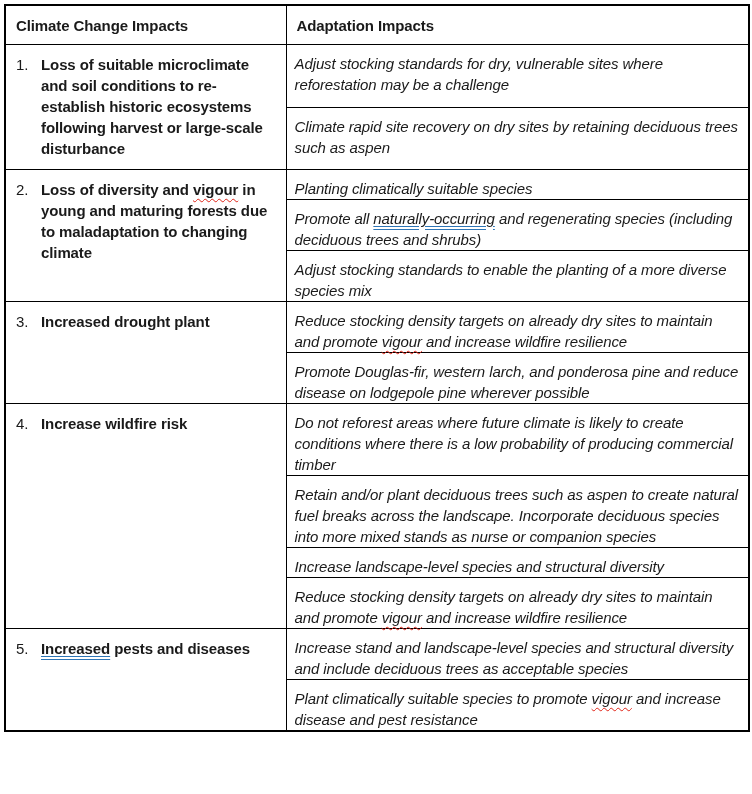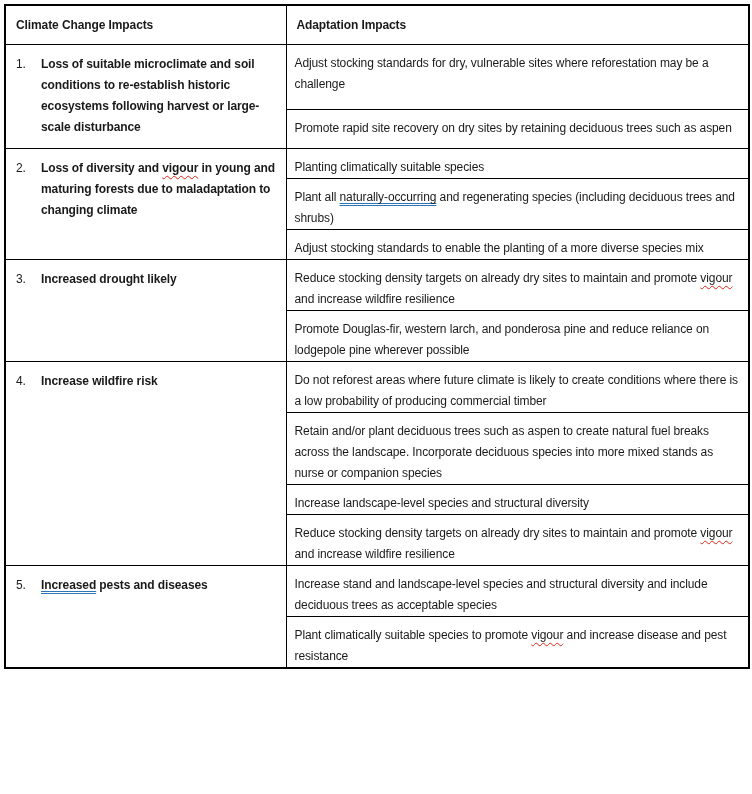--- a/index.html
+++ b/index.html
@@ -20,33 +20,33 @@
     border: 2px solid #000000;
   }
   .impact-table col.col-impact { width: 281px; }
   .impact-table col.col-strategy { width: 463px; }
 
   .impact-table th,
   .impact-table td {
     border: 1px solid #000000;
     vertical-align: top;
     text-align: left;
-    font-size: 12px;
+    font-size: 15px;
     line-height: 21px;
     letter-spacing: -0.1px;
   }
   .impact-table th {
     font-weight: 700;
     padding: 9px 10px 8px 10px;
   }
   td.impact-cell { padding: 9px 8px 10px 10px; }
   .impact-row { display: flex; }
   .impact-num { flex: 0 0 25px; }
   .impact-text { flex: 1 1 auto; font-weight: bold; }
-  td.strategy-cell { padding: 8px 8px 0 8px; }
+  td.strategy-cell { padding: 8px 8px 0 8px; font-style: italic; }
 
   .mark-spell {
     text-decoration-line: underline;
     text-decoration-style: wavy;
     text-decoration-color: var(--spell-color, #e02519);
     text-decoration-thickness: 1px;
     text-underline-offset: 3px;
   }
   .mark-grammar {
     text-decoration-line: underline;
@@ -74,48 +74,48 @@
         <tr>
           <td class="impact-cell" rowspan="2">
             <div class="impact-row">
               <span class="impact-num">1.</span>
               <span class="impact-text"><span>Loss of suitable microclimate and soil conditions to re-establish historic ecosystems following harvest or large-scale disturbance</span></span>
             </div>
           </td>
           <td class="strategy-cell"><span>Adjust stocking standards for dry, vulnerable sites where reforestation may be a challenge</span></td>
         </tr>
         <tr>
-          <td class="strategy-cell"><span>Promote rapid site recovery on dry sites by retaining deciduous trees such as aspen</span></td>
+          <td class="strategy-cell"><span>Climate rapid site recovery on dry sites by retaining deciduous trees such as aspen</span></td>
         </tr>
         <tr>
           <td class="impact-cell" rowspan="3">
             <div class="impact-row">
               <span class="impact-num">2.</span>
               <span class="impact-text"><span>Loss of diversity and </span><span class="mark-spell">vigour</span><span> in young and maturing forests due to maladaptation to changing climate</span></span>
             </div>
           </td>
           <td class="strategy-cell"><span>Planting climatically suitable species</span></td>
         </tr>
         <tr>
-          <td class="strategy-cell"><span>Plant all </span><span class="mark-grammar">naturally-occurring</span><span> and regenerating species (including deciduous trees and shrubs)</span></td>
+          <td class="strategy-cell"><span>Promote all </span><span class="mark-grammar">naturally-occurring</span><span> and regenerating species (including deciduous trees and shrubs)</span></td>
         </tr>
         <tr>
           <td class="strategy-cell"><span>Adjust stocking standards to enable the planting of a more diverse species mix</span></td>
         </tr>
         <tr>
           <td class="impact-cell" rowspan="2">
             <div class="impact-row">
               <span class="impact-num">3.</span>
-              <span class="impact-text"><span>Increased drought likely</span></span>
+              <span class="impact-text"><span>Increased drought plant</span></span>
             </div>
           </td>
           <td class="strategy-cell"><span>Reduce stocking density targets on already dry sites to maintain and promote </span><span class="mark-spell">vigour</span><span> and increase wildfire resilience</span></td>
         </tr>
         <tr>
-          <td class="strategy-cell"><span>Promote Douglas-fir, western larch, and ponderosa pine and reduce reliance on lodgepole pine wherever possible</span></td>
+          <td class="strategy-cell"><span>Promote Douglas-fir, western larch, and ponderosa pine and reduce disease on lodgepole pine wherever possible</span></td>
         </tr>
         <tr>
           <td class="impact-cell" rowspan="4">
             <div class="impact-row">
               <span class="impact-num">4.</span>
               <span class="impact-text"><span>Increase wildfire risk</span></span>
             </div>
           </td>
           <td class="strategy-cell"><span>Do not reforest areas where future climate is likely to create conditions where there is a low probability of producing commercial timber</span></td>
         </tr>

